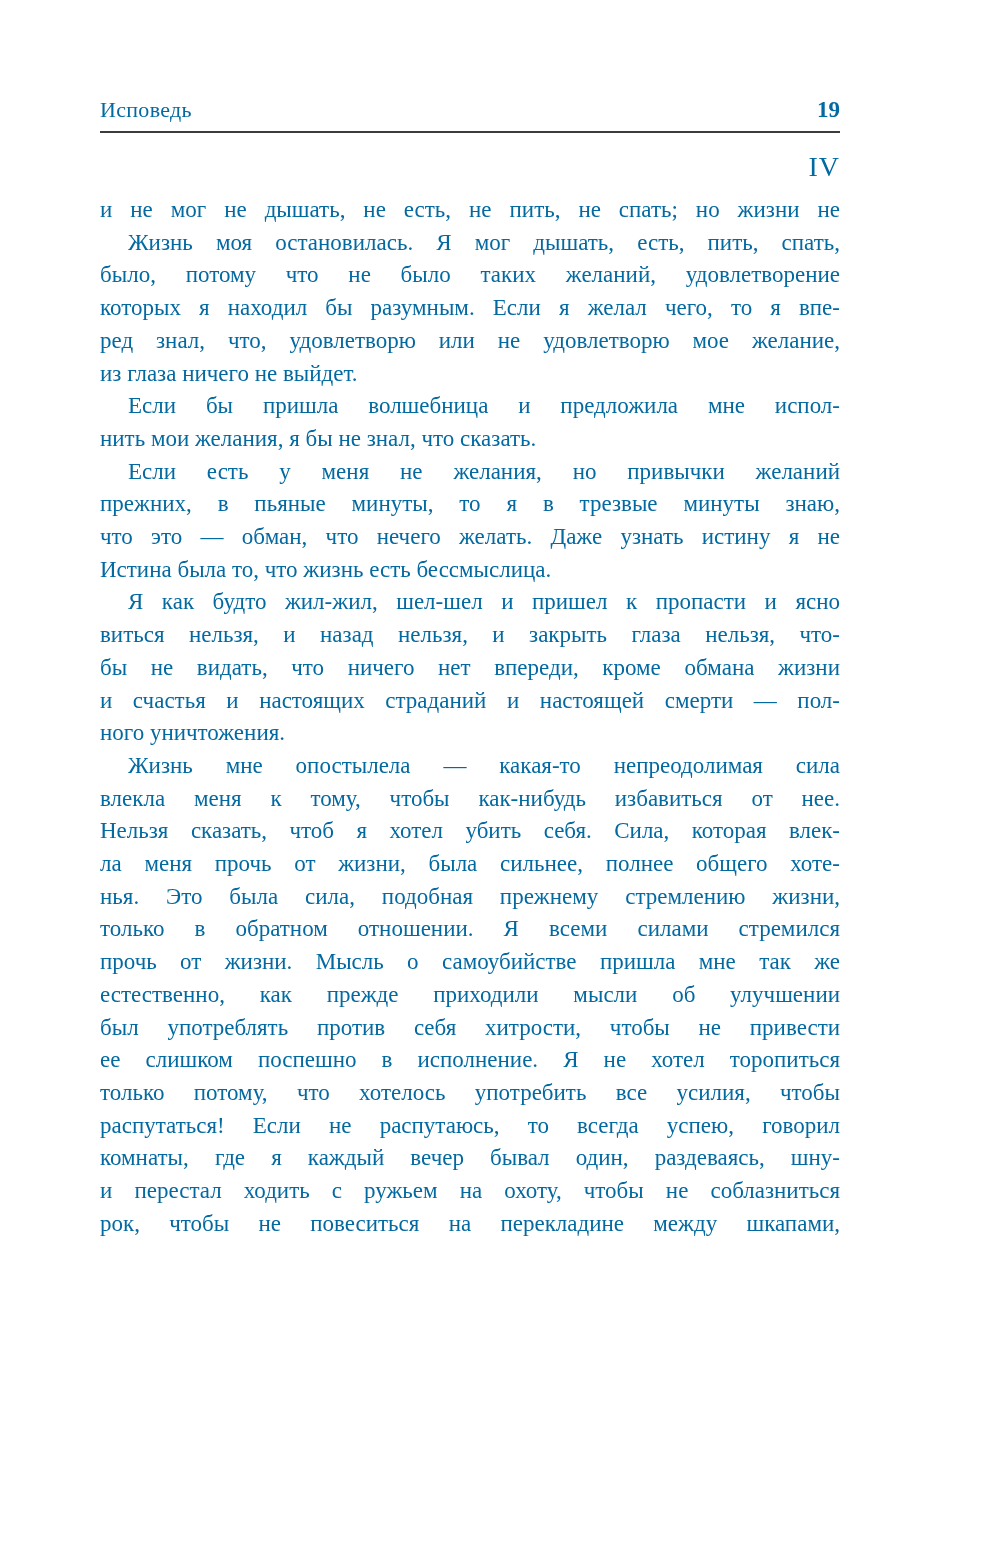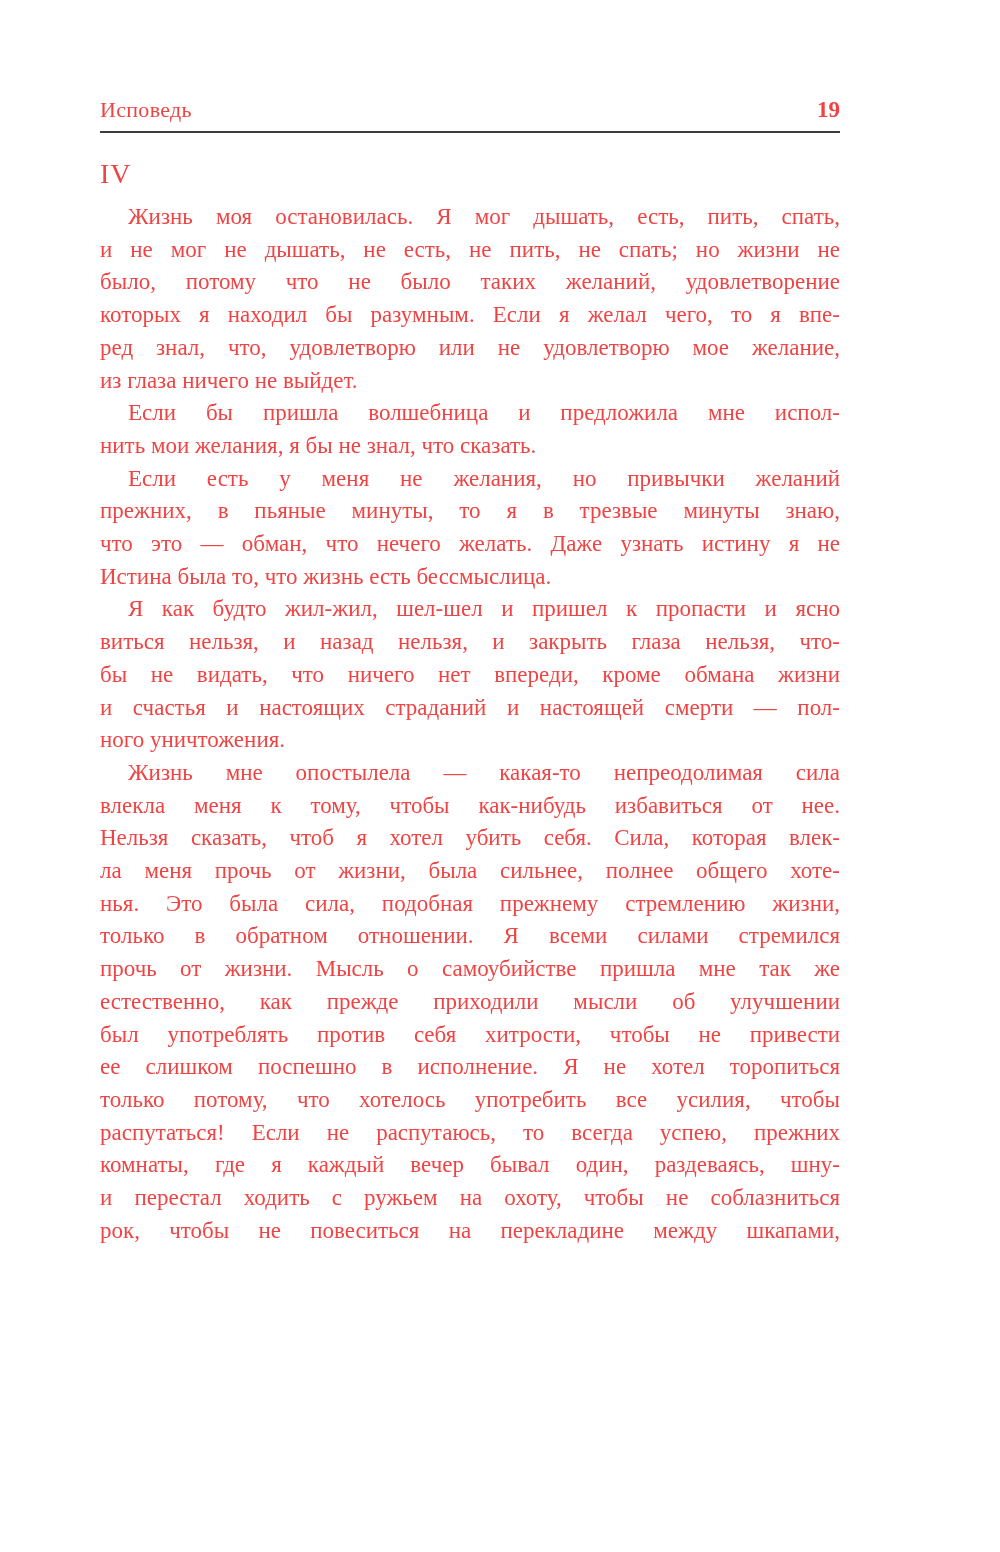--- a/index.html
+++ b/index.html
@@ -7,21 +7,21 @@
     padding: 0;
     background: #e8e8e8;
   }
   .page {
     position: relative;
     width: 1000px;
     height: 1552px;
     background: #ffffff;
     margin: 0 auto;
     font-family: "Liberation Serif", "DejaVu Serif", serif;
-    color: #ef4444;
+    color: #0369a1;
     overflow: hidden;
   }
   .content {
     position: absolute;
     left: 100px;
     top: 97px;
     width: 740px;
   }
   .header-row {
     display: flex;
@@ -34,22 +34,22 @@
     font-size: 22px;
     line-height: 26px;
     letter-spacing: 0.3px;
   }
   .page-number {
     font-size: 23px;
     line-height: 26px;
     font-weight: bold;
   }
   .chapter-heading {
-    margin-top: 24px;
-    text-align: left;
+    margin-top: 17px;
+    text-align: right;
     font-size: 28px;
     line-height: 34px;
     letter-spacing: 1px;
   }
   .body-text {
     margin-top: 10px;
   }
   .paragraph {
     margin: 0;
     padding: 0;
@@ -76,22 +76,22 @@
 
     <div class="header-row">
       <span class="running-title">Исповедь</span>
       <span class="page-number">19</span>
     </div>
 
     <div class="chapter-heading">IV</div>
 
     <div class="body-text">
         <div class="paragraph">
+          <div class="line">и не мог не дышать, не есть, не пить, не спать; но жизни не</div>
           <div class="line first">Жизнь моя остановилась. Я мог дышать, есть, пить, спать,</div>
-          <div class="line">и не мог не дышать, не есть, не пить, не спать; но жизни не</div>
           <div class="line">было, потому что не было таких желаний, удовлетворение</div>
           <div class="line">которых я находил бы разумным. Если я желал чего, то я впе-</div>
           <div class="line">ред знал, что, удовлетворю или не удовлетворю мое желание,</div>
           <div class="line end">из глаза ничего не выйдет.</div>
         </div>
         <div class="paragraph">
           <div class="line first">Если бы пришла волшебница и предложила мне испол-</div>
           <div class="line end">нить мои желания, я бы не знал, что сказать.</div>
         </div>
         <div class="paragraph">
@@ -112,21 +112,21 @@
           <div class="line">влекла меня к тому, чтобы как-нибудь избавиться от нее.</div>
           <div class="line">Нельзя сказать, чтоб я хотел убить себя. Сила, которая влек-</div>
           <div class="line">ла меня прочь от жизни, была сильнее, полнее общего хоте-</div>
           <div class="line">нья. Это была сила, подобная прежнему стремлению жизни,</div>
           <div class="line">только в обратном отношении. Я всеми силами стремился</div>
           <div class="line">прочь от жизни. Мысль о самоубийстве пришла мне так же</div>
           <div class="line">естественно, как прежде приходили мысли об улучшении</div>
           <div class="line">был употреблять против себя хитрости, чтобы не привести</div>
           <div class="line">ее слишком поспешно в исполнение. Я не хотел торопиться</div>
           <div class="line">только потому, что хотелось употребить все усилия, чтобы</div>
-          <div class="line">распутаться! Если не распутаюсь, то всегда успею, прежних</div>
+          <div class="line">распутаться! Если не распутаюсь, то всегда успею, говорил</div>
           <div class="line">комнаты, где я каждый вечер бывал один, раздеваясь, шну-</div>
           <div class="line">и перестал ходить с ружьем на охоту, чтобы не соблазниться</div>
           <div class="line">рок, чтобы не повеситься на перекладине между шкапами,</div>
         </div>
       </div>
 
   </div>
 </div>
 
 </body></html>

